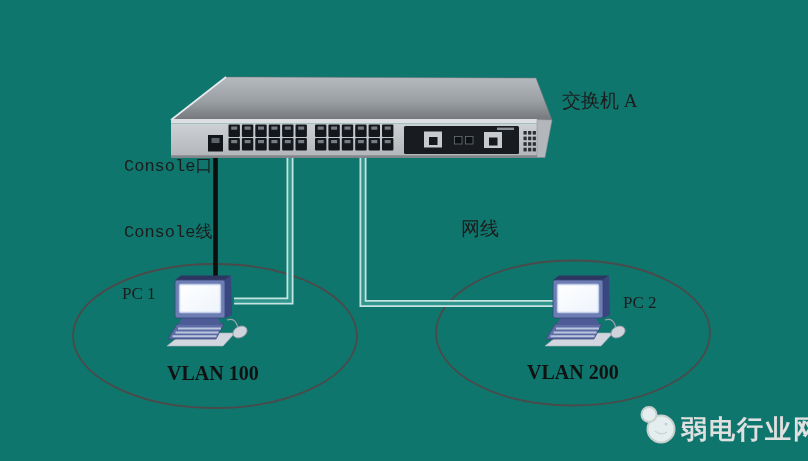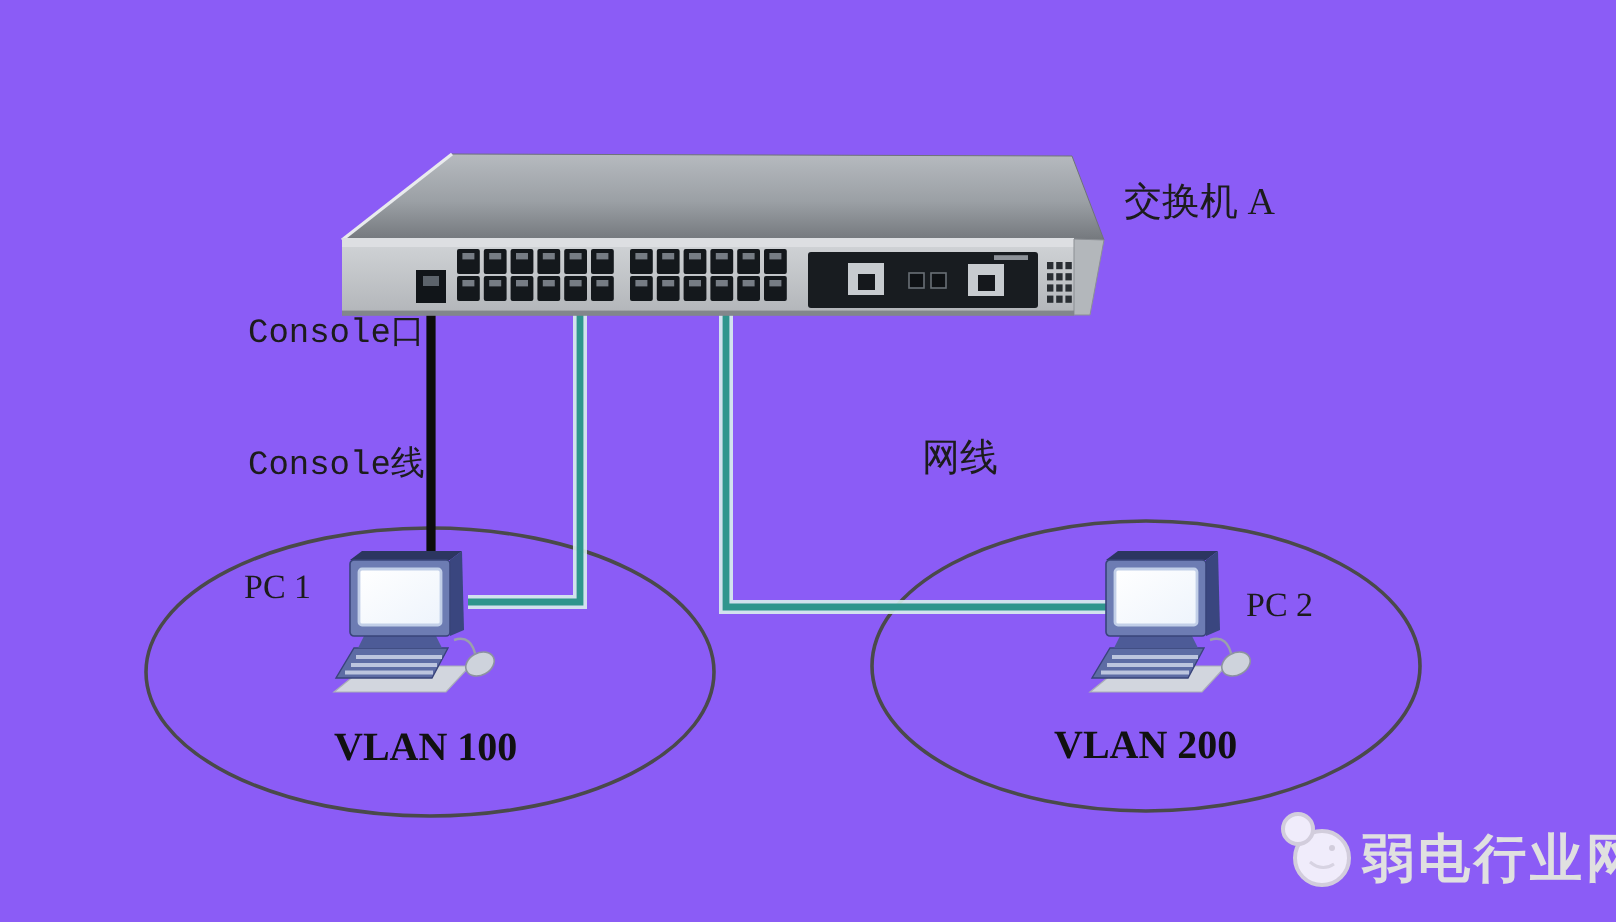--- a/index.html
+++ b/index.html
@@ -1,19 +1,19 @@
 <!DOCTYPE html>
 <html><head>
 <meta charset="utf-8">
 <style>
   html,body{margin:0;padding:0;background:#ffffff;}
   .stage{
     position:relative;
     width:808px;height:461px;
-    background:#8b5cf6;
+    background:#0f766e;
     overflow:hidden;
     font-family:"Liberation Serif", serif;
   }
   svg{display:block;}
   text{user-select:none;}
   .lbl-mono{font-family:"Liberation Mono","DejaVu Sans Mono",monospace;font-size:17px;fill:#1c1c1c;}
   .lbl-cjk{font-family:"Liberation Serif","DejaVu Serif",serif;font-size:19px;fill:#1c1c1c;}
   .lbl-pc{font-family:"Liberation Serif","DejaVu Serif",serif;font-size:17px;fill:#1c1c1c;}
   .lbl-vlan{font-family:"Liberation Serif","DejaVu Serif",serif;font-size:20px;font-weight:bold;fill:#111;}
   .lbl-watermark{font-family:"Liberation Sans","DejaVu Sans",sans-serif;font-size:26px;font-weight:bold;fill:#e0e0e0;letter-spacing:2px;}

